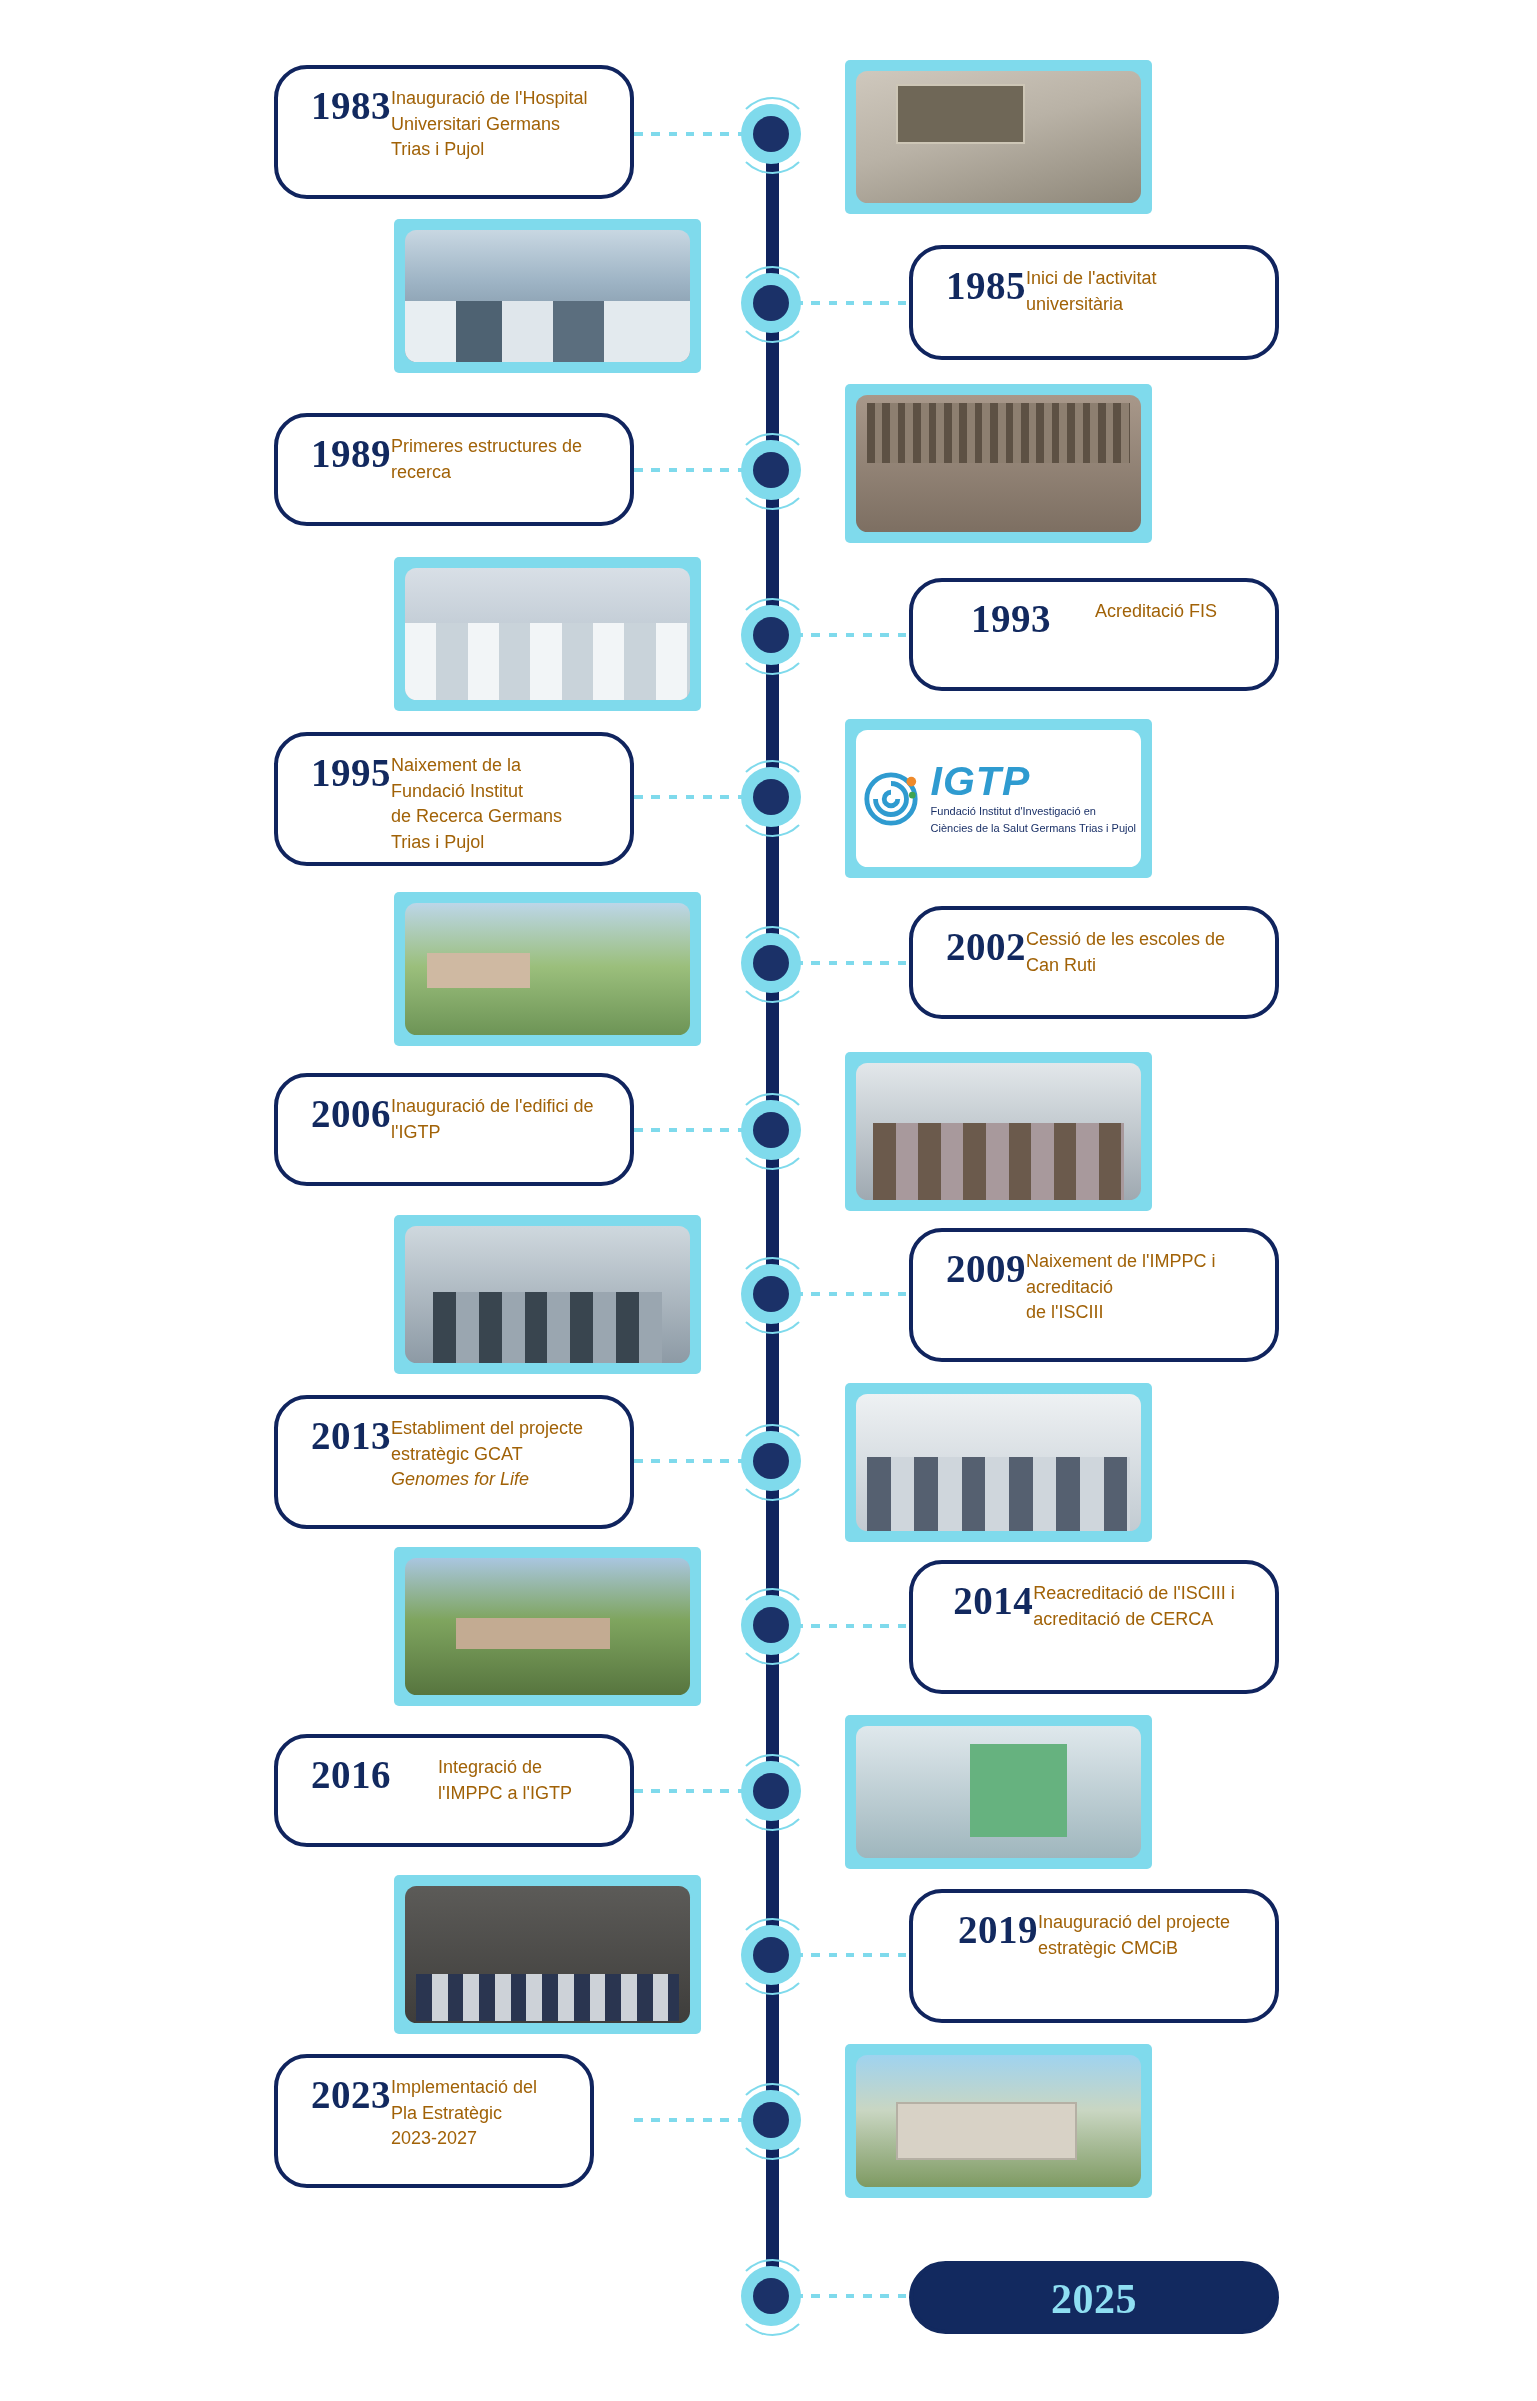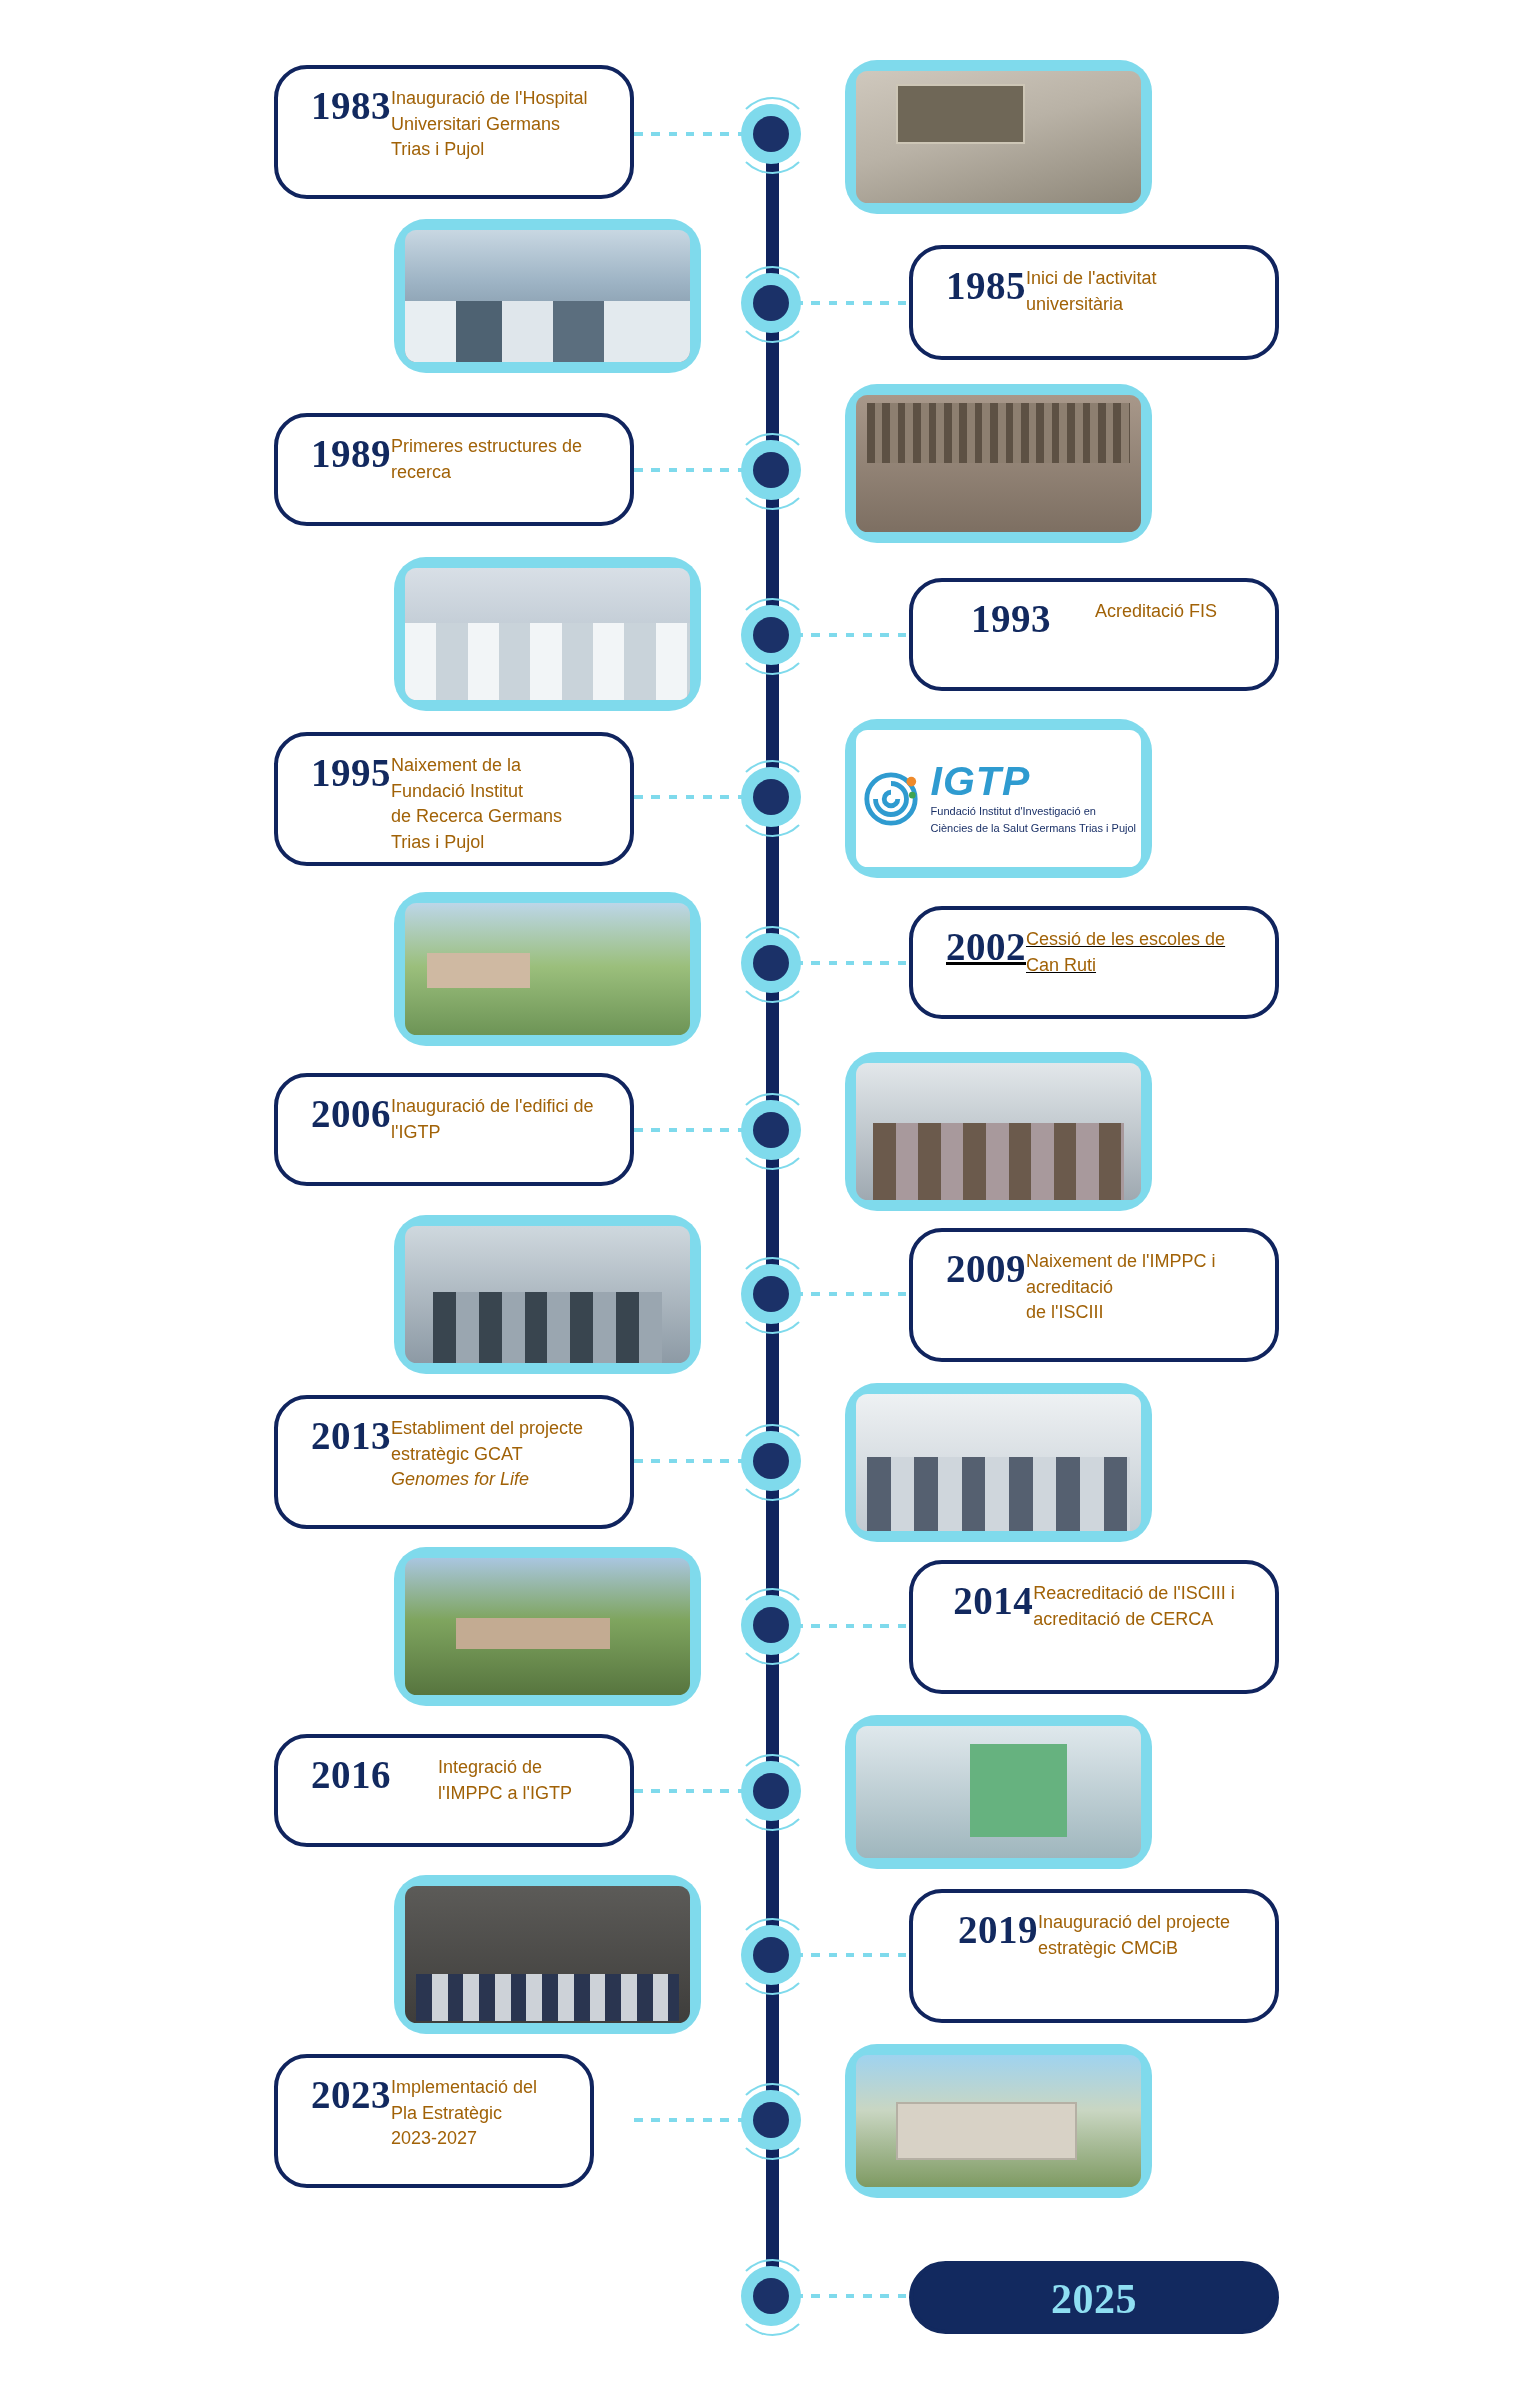--- a/index.html
+++ b/index.html
@@ -108,21 +108,21 @@
   .card.final .year {
     color: #8fdff2;
     margin-bottom: 0;
     font-size: 42px;
   }
 
   
   .photo {
     position: absolute;
     background: #7fdaec;
-    border-radius: 32px;
+    border-radius: 5px;
     padding: 10.6px;
     z-index: 4;
   }
   .photo .inner {
     width: 100%;
     height: 100%;
     border-radius: 11.5px;
     overflow: hidden;
     position: relative;
   }
@@ -263,21 +263,21 @@
           <div class="logo-sub">Ciències de la Salut Germans Trias i Pujol</div>
         </div>
       </div>
     </div>
   </div>
 
   <div class="connector" style="left:794px; top:961px; width:115px;"></div>
   <div class="node" style="top:963px;">
       <span class="core"></span>
     </div>
-  <div class="card" style="left:909px; top:906px; width:370px; height:113px;text-decoration:underline;">
+  <div class="card" style="left:909px; top:906px; width:370px; height:113px;">
     <div class="year">2002</div>
     <div class="desc">Cessió de les escoles de Can Ruti</div>
   </div>
   <div class="photo" style="left:394px; top:892px; width:307px; height:154px;">
     <div class="inner ph-e"></div>
   </div>
 
   <div class="connector" style="left:634px; top:1128px; width:115px;"></div>
   <div class="node" style="top:1130px;">
       <span class="core"></span>

